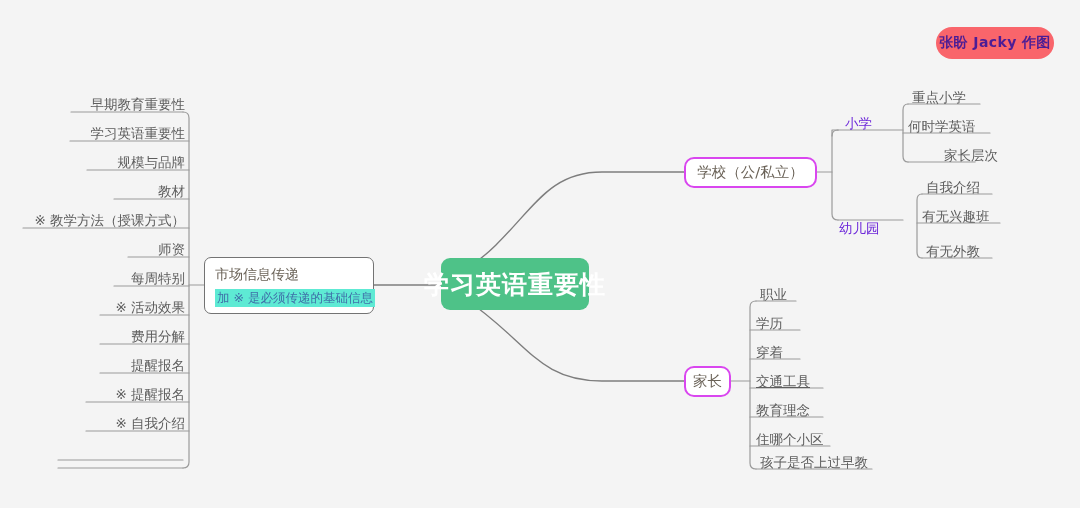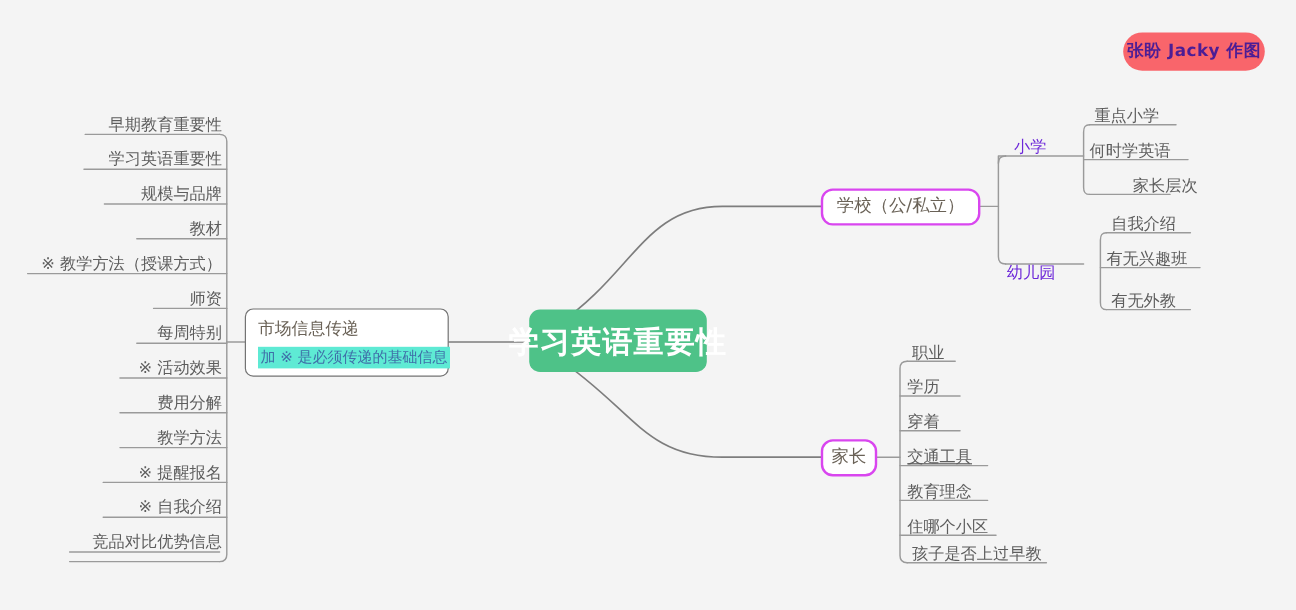--- a/index.html
+++ b/index.html
@@ -217,24 +217,23 @@
 
   <div class="leaf right-align" style="left:0px;  top:98px;  width:185px;">早期教育重要性</div>
   <div class="leaf right-align" style="left:0px;  top:127px; width:185px;">学习英语重要性</div>
   <div class="leaf right-align" style="left:0px;  top:156px; width:185px;">规模与品牌</div>
   <div class="leaf right-align" style="left:0px;  top:185px; width:185px;">教材</div>
   <div class="leaf right-align" style="left:0px;  top:214px; width:185px;">※ 教学方法（授课方式）</div>
   <div class="leaf right-align" style="left:0px;  top:243px; width:185px;">师资</div>
   <div class="leaf right-align" style="left:0px;  top:272px; width:185px;">每周特别</div>
   <div class="leaf right-align" style="left:0px;  top:301px; width:185px;">※ 活动效果</div>
   <div class="leaf right-align" style="left:0px;  top:330px; width:185px;">费用分解</div>
-  <div class="leaf right-align" style="left:0px;  top:359px; width:185px;">教学方法</div>
+  <div class="leaf right-align" style="left:0px;  top:359px; width:185px;">提醒报名</div>
   <div class="leaf right-align" style="left:0px;  top:388px; width:185px;">※ 提醒报名</div>
   <div class="leaf right-align" style="left:0px;  top:417px; width:185px;">※ 自我介绍</div>
-  <div class="leaf right-align" style="left:0px;  top:446px; width:185px;">竞品对比优势信息</div>
 
   <div class="box-node" style="left:684px; top:157px; width:133px; height:31px;">学校（公/私立）</div>
 
   <div class="leaf mid left-align" style="left:845px; top:117px; width:60px;">小学</div>
   <div class="leaf mid left-align" style="left:839px; top:222px; width:70px;">幼儿园</div>
 
   <div class="leaf left-align" style="left:912px; top:91px;  width:110px;">重点小学</div>
   <div class="leaf left-align" style="left:908px; top:120px; width:110px;">何时学英语</div>
   <div class="leaf left-align" style="left:944px; top:149px; width:110px;">家长层次</div>
 

